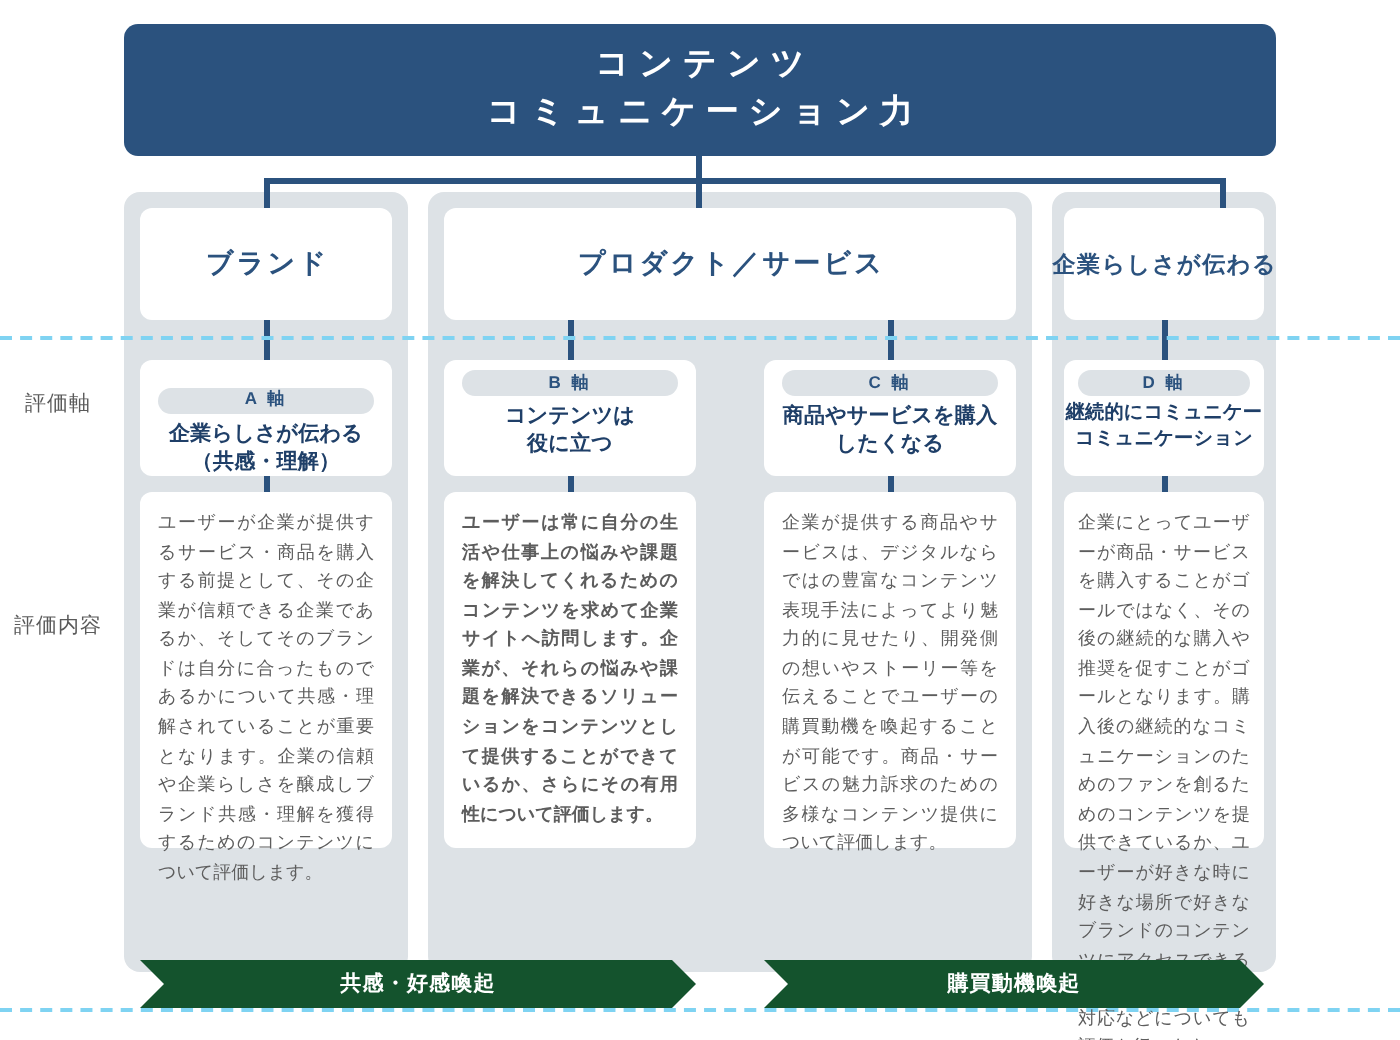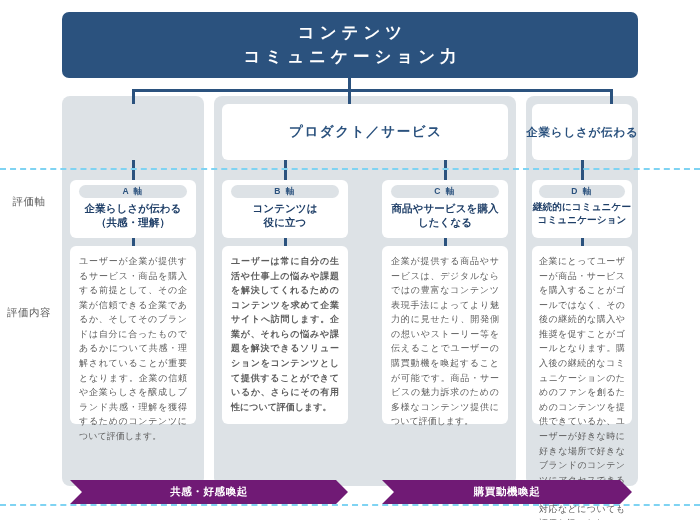--- a/index.html
+++ b/index.html
@@ -86,21 +86,21 @@
     background: #dde2e6; color: #2b527e;
     font-size: 8.5px; font-weight: bold; letter-spacing: 1.5px;
     display: flex; align-items: center; justify-content: center;
     margin-bottom: 3px;
   }
   .axis-title {
     color: #1f3f68; font-weight: bold;
     font-size: 10.5px; line-height: 1.35; text-align: center;
     letter-spacing: .1px;
   }
-  .ax-1 { left: 70px;  width: 126px; }
+  .ax-1 { left: 70px;  width: 126px; justify-content: flex-end; }
   .ax-2 { left: 222px; width: 126px; }
   .ax-3 { left: 382px; width: 126px; }
   .ax-4 { left: 532px; width: 100px; }
   .ax-4 .axis-title { font-size: 9.6px; }
 
   
   .content-box {
     position: absolute; top: 246px; height: 178px;
     background: #ffffff; border-radius: 6px;
     padding: 8px 9px;
@@ -109,21 +109,21 @@
     text-align: justify;
   }
   .ct-1 { left: 70px;  width: 126px; }
   .ct-2 { left: 222px; width: 126px; font-weight: bold; }
   .ct-3 { left: 382px; width: 126px; }
   .ct-4 { left: 532px; width: 100px; padding: 8px 7px; }
 
   
   .arrow {
     position: absolute; top: 480px; height: 24px;
-    background: #701a75; color: #ffffff;
+    background: #14532d; color: #ffffff;
     font-size: 10.5px; font-weight: bold; letter-spacing: .6px;
     display: flex; align-items: center; justify-content: center;
     z-index: 6; white-space: nowrap;
     clip-path: polygon(0 0, calc(100% - 12px) 0, 100% 50%, calc(100% - 12px) 100%, 0 100%, 12px 50%);
   }
   .arrow-1 { left: 70px;  width: 278px; }
   .arrow-2 { left: 382px; width: 250px; }
 </style>
 </head>
 <body>
@@ -154,20 +154,21 @@
   <div class="dash-line dash-bottom"></div>
 
   <div class="title-bar">
     <div class="l1">コンテンツ</div>
     <div class="l2">コミュニケーション力</div>
   </div>
 
   <div class="row-label row-label-axis">評価軸</div>
   <div class="row-label row-label-content">評価内容</div>
 
+  <div class="cat-box cat-1">ブランド</div>
   <div class="cat-box cat-2">プロダクト／サービス</div>
   <div class="cat-box cat-3">企業らしさが伝わる</div>
 
   <div class="axis-box ax-1">
     <div class="axis-tag">A 軸</div>
     <div class="axis-title">
       <div>企業らしさが伝わる</div>
       <div>（共感・理解）</div>
     </div>
   </div>

